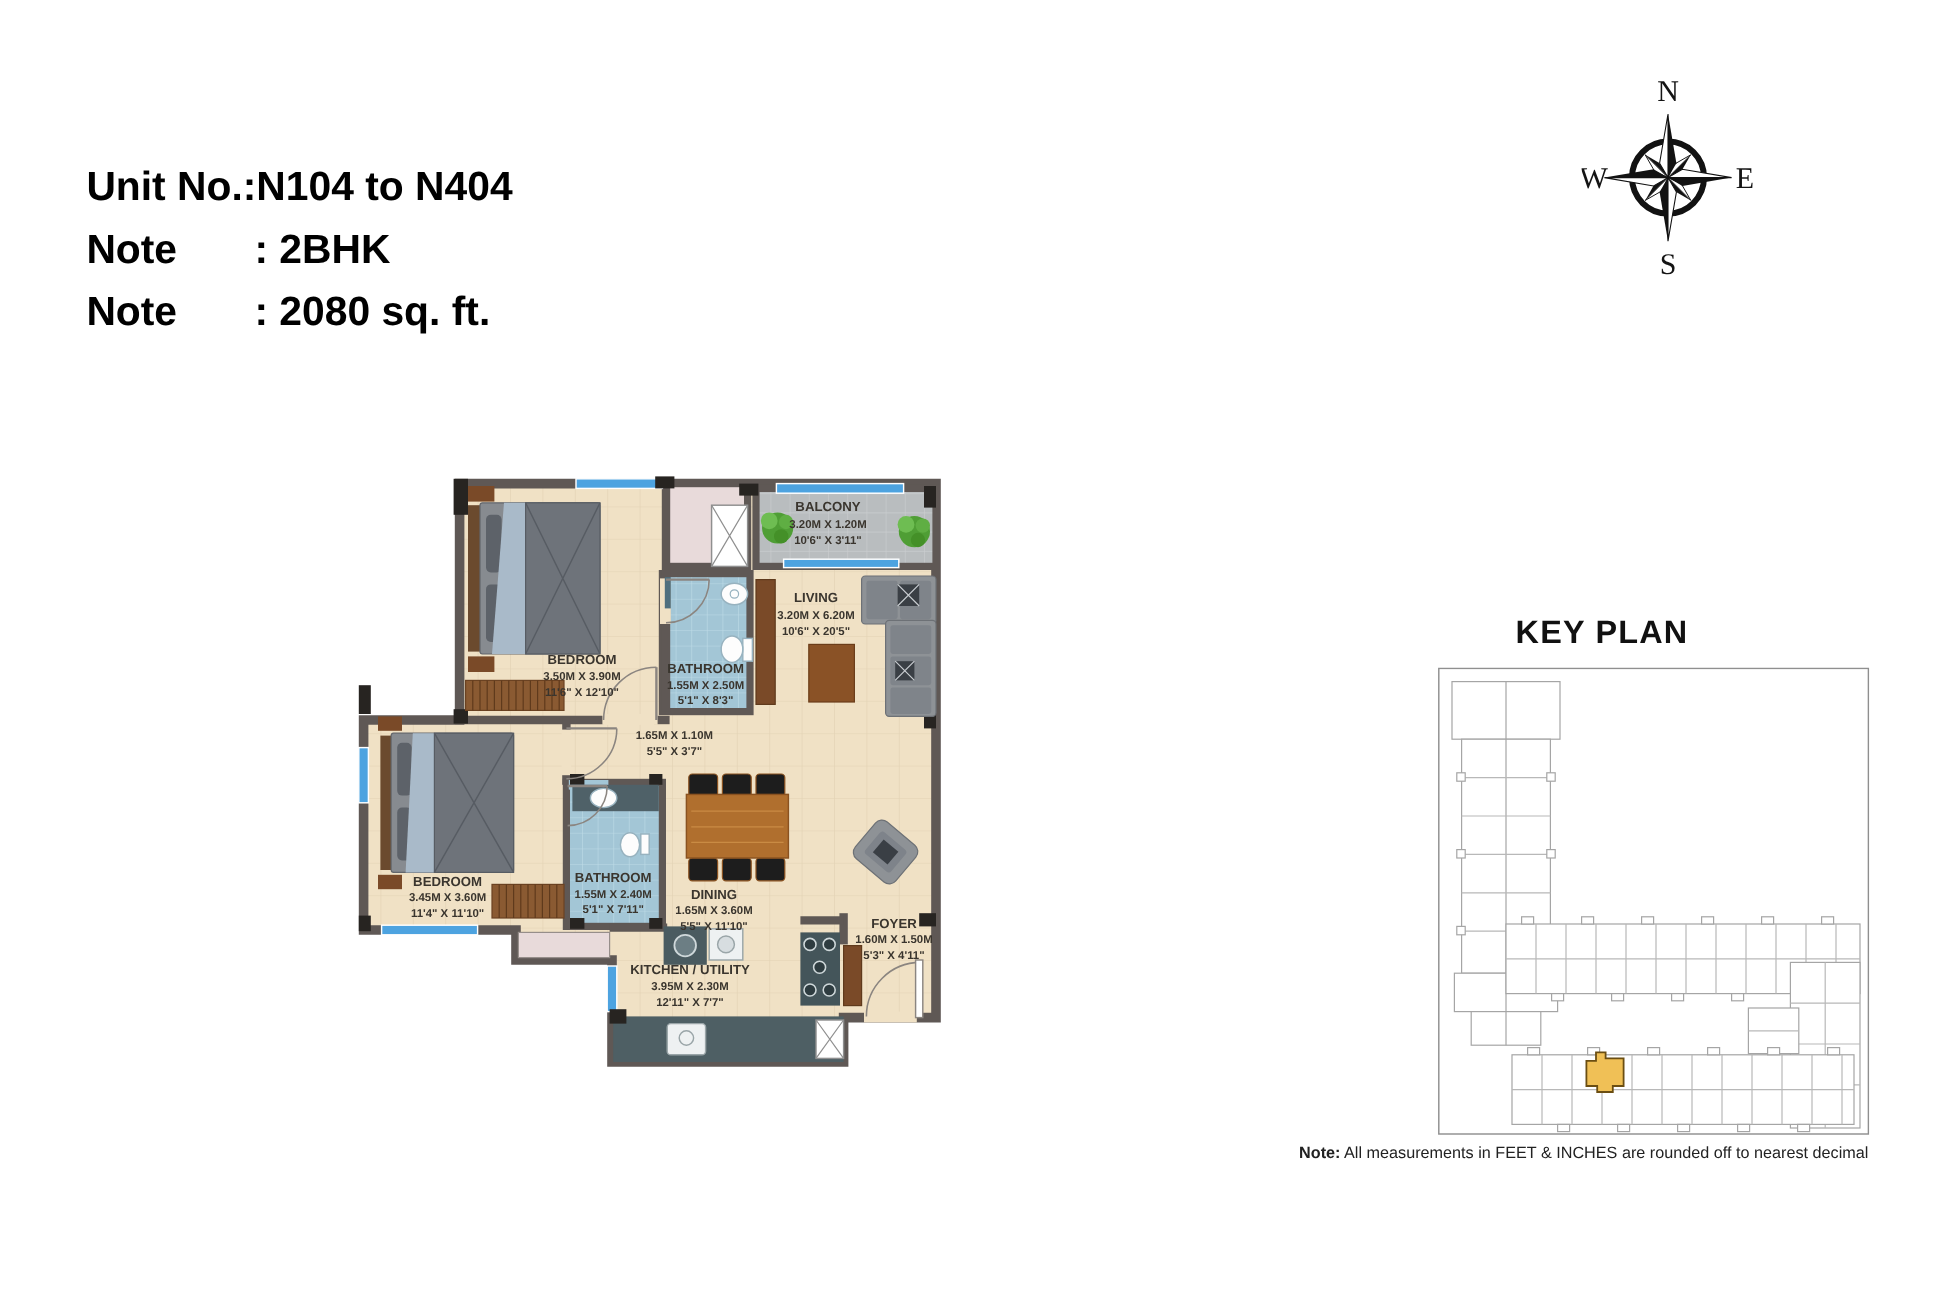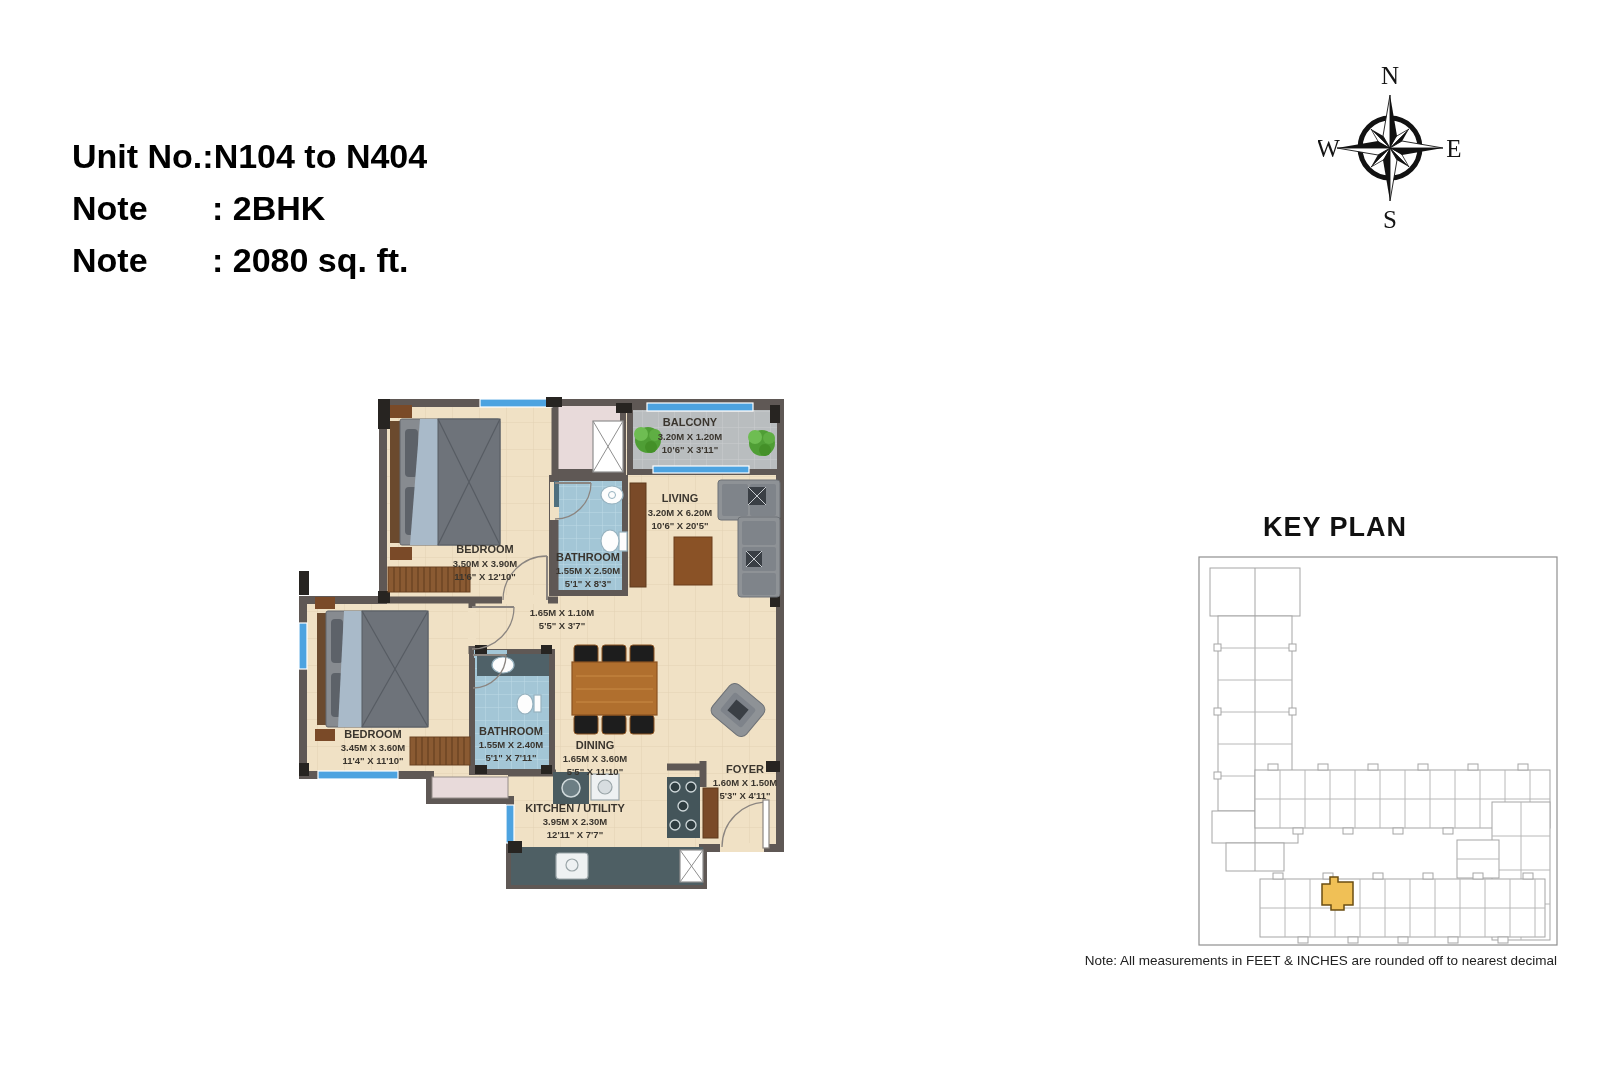--- a/index.html
+++ b/index.html
@@ -8,21 +8,21 @@
   
   .unit-info{position:absolute;left:72px;top:130px;color:#000000;}
   .ui-row{height:52px;line-height:52px;font-weight:bold;font-size:34px;letter-spacing:0px;white-space:nowrap;}
   .ui-label{display:inline-block;min-width:140px;}
   
   .keyplan-title{position:absolute;left:1140px;top:512px;width:390px;text-align:center;
                  font-weight:bold;font-size:27px;color:#111;letter-spacing:1px;}
   
   .note{position:absolute;left:1000px;top:953px;width:557px;text-align:right;
         font-size:13.5px;color:#222;}
-  .note b{font-weight:normal;}
+  .note b{font-weight:bold;}
   
   .rname{font-family:"Liberation Sans",sans-serif;font-weight:bold;font-size:11px;fill:#3a352e;}
   .rdim{font-family:"Liberation Sans",sans-serif;font-weight:bold;font-size:9.5px;fill:#3a352e;}
   .cletter{font-family:"Liberation Serif",serif;font-size:25px;fill:#141414;}
   svg{position:absolute;}
 </style>
 </head>
 <body>
 
 <div id="canvas">

